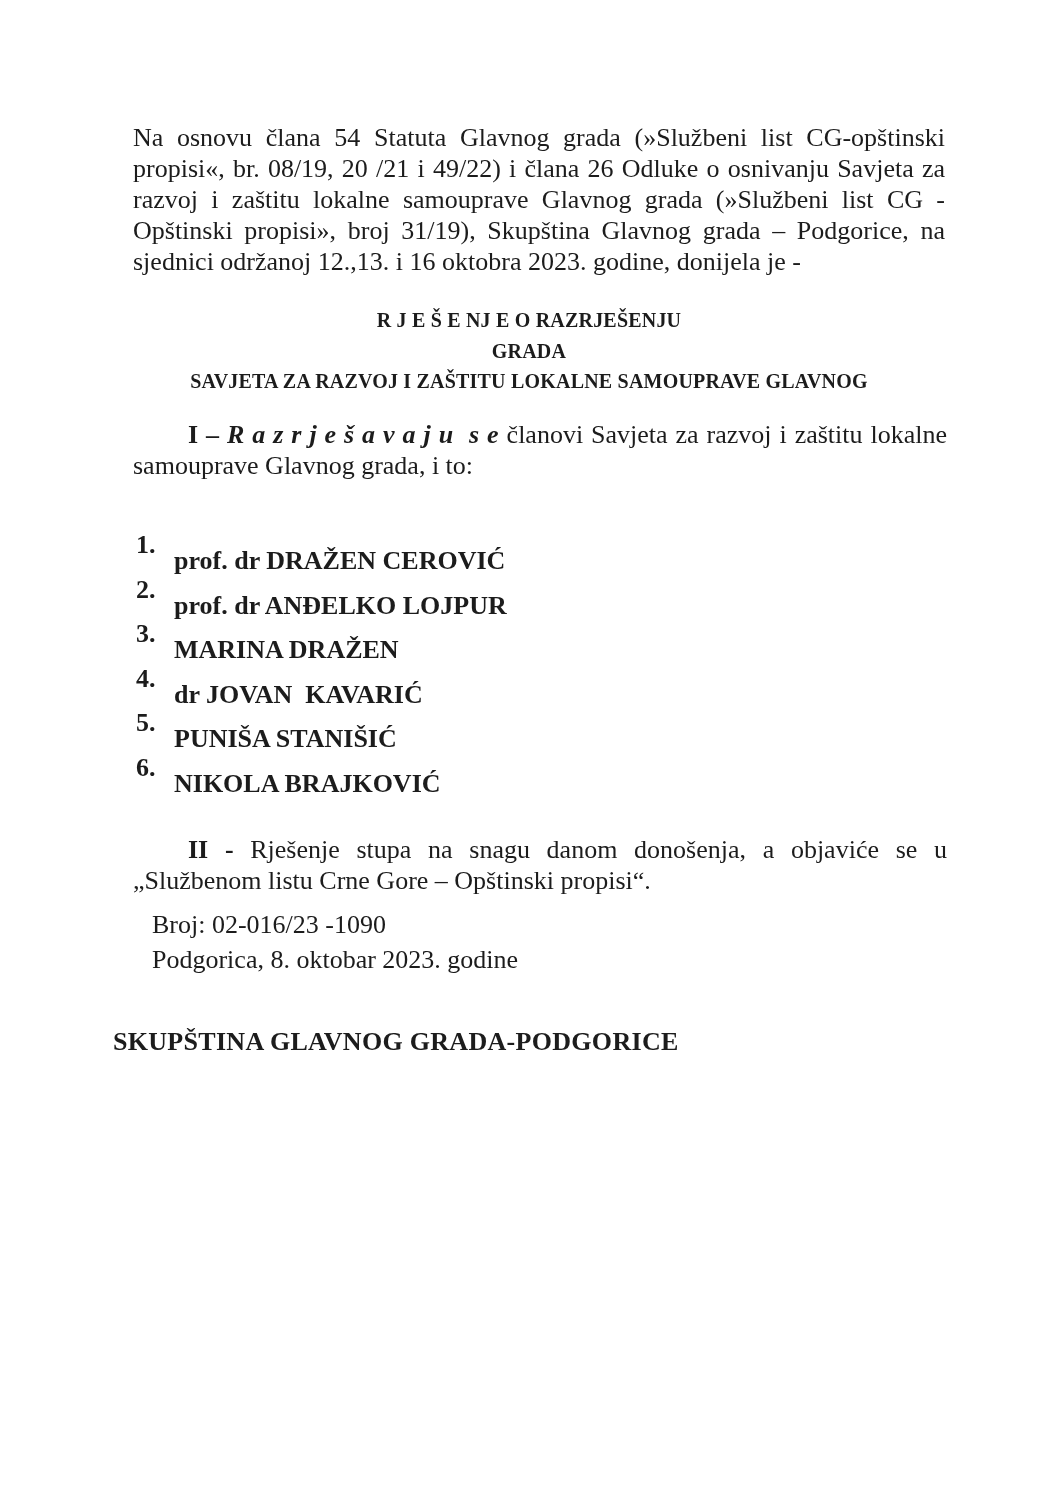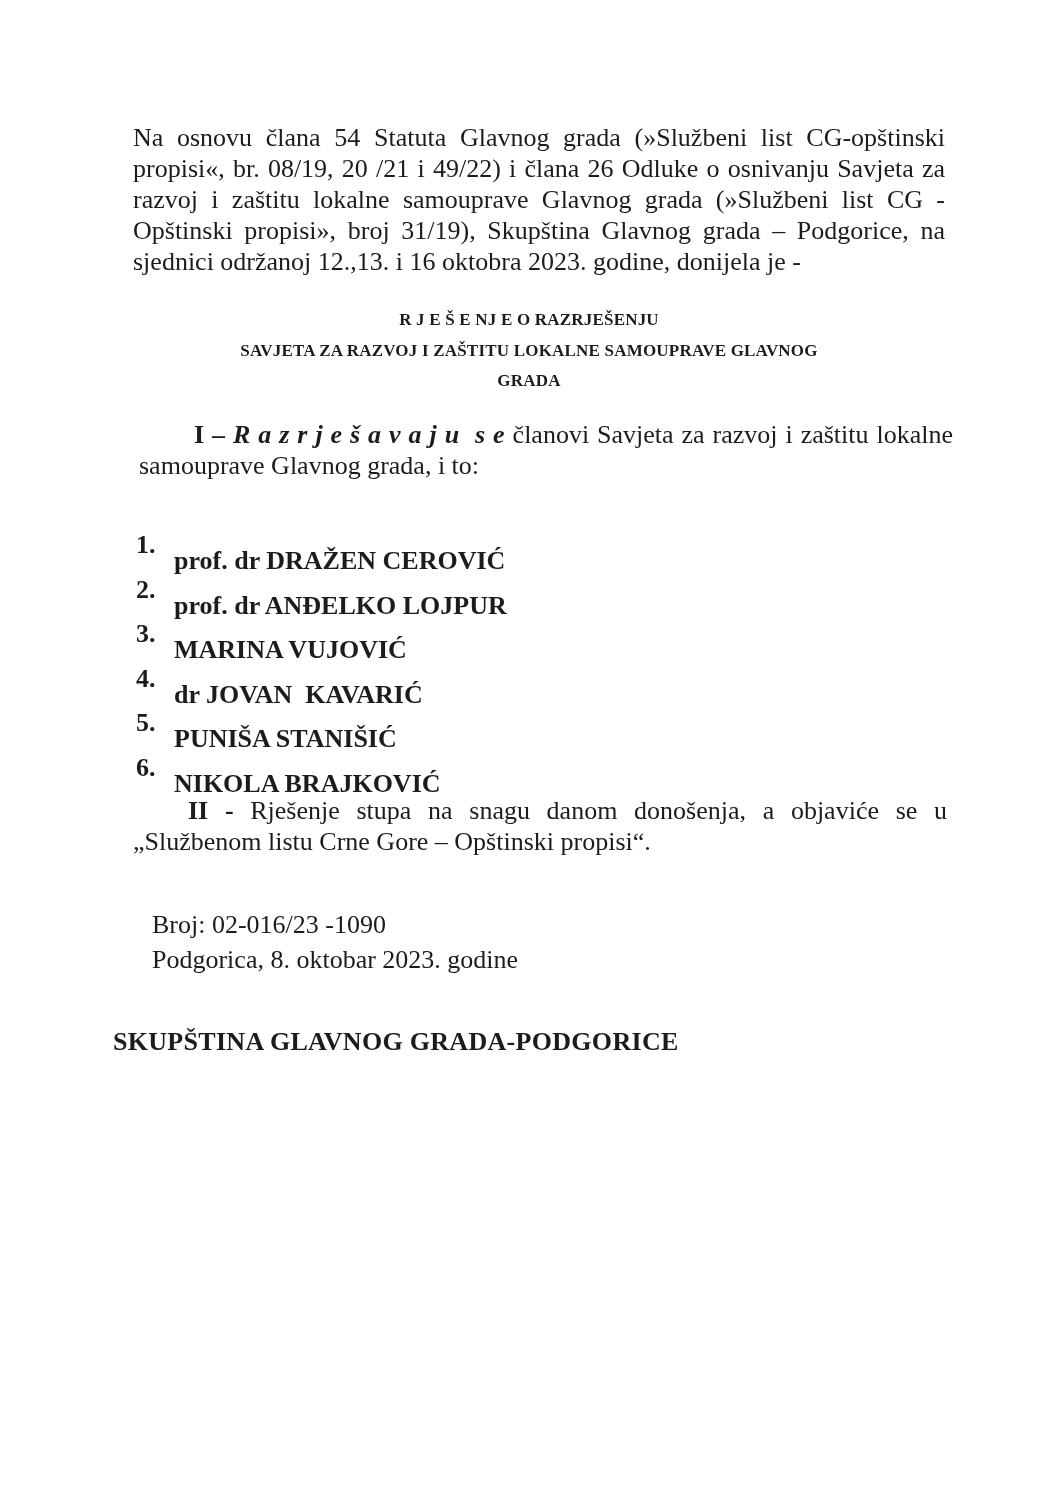--- a/index.html
+++ b/index.html
@@ -8,25 +8,25 @@
     width:1058px;height:1054px;
     background:#ffffff;
     font-family:"Liberation Serif", serif;
     color:#1c1c1c;
     overflow:hidden;
   }
   .para{margin:0;font-size:26px;line-height:31px;text-align:justify;}
   .intro{position:absolute;left:133px;top:122px;width:812px;}
   .title{
     position:absolute;left:113px;top:305px;width:832px;
-    text-align:center;font-weight:700;font-size:17px;line-height:30.5px;
+    text-align:center;font-weight:700;font-size:20px;line-height:30.5px;
     letter-spacing:.2px;
   }
-  .sec1{position:absolute;left:139px;top:419px;width:814px;text-indent:55px;}
-  .sec2{position:absolute;left:133px;top:795px;width:814px;text-indent:55px;}
+  .sec1{position:absolute;left:133px;top:419px;width:814px;text-indent:55px;}
+  .sec2{position:absolute;left:133px;top:834px;width:814px;text-indent:55px;}
   .b{font-weight:700;}
   .bi{font-weight:700;font-style:italic;white-space:pre;}
   .members{position:absolute;left:136px;top:531px;font-weight:700;font-size:26px;}
   .mrow{display:flex;line-height:28.6px;}
   .num{width:38px;}
   .mname{white-space:pre;margin-top:16px;}
   .ref{position:absolute;left:152px;top:907px;font-size:26px;line-height:35px;}
   .issuer{
     position:absolute;left:113px;top:1027px;width:832px;
     text-align:left;font-weight:700;font-size:26px;letter-spacing:.3px;
@@ -44,38 +44,38 @@
 </style>
 </head>
 <body>
 
 <div class="page">
 
   <p class="para intro">Na osnovu člana 54 Statuta Glavnog grada (»Službeni list CG-opštinski propisi«, br. 08/19, 20 /21 i 49/22)  i člana 26 Odluke o osnivanju Savjeta za razvoj i zaštitu lokalne samouprave  Glavnog grada (»Službeni list CG - Opštinski propisi», broj 31/19), Skupština Glavnog grada – Podgorice, na sjednici održanoj 12.,13. i 16 oktobra 2023. godine, donijela je -</p>
 
   <div class="title">
     <div>R J E Š E NJ E O RAZRJEŠENJU</div>
+    <div>GRADA</div>
     <div>SAVJETA ZA RAZVOJ I ZAŠTITU LOKALNE SAMOUPRAVE GLAVNOG</div>
-    <div>GRADA</div>
   </div>
 
   <p class="para sec1"><span class="b">I – </span><span class="bi">R a z r j e š a v a j u  s e</span><span> članovi  Savjeta za razvoj i zaštitu lokalne samouprave Glavnog grada, i to:</span></p>
 
   <div class="members">
     <div class="mrow">
         <span class="num">1.</span>
         <span class="mname">prof. dr DRAŽEN CEROVIĆ</span>
       </div>
     <div class="mrow">
         <span class="num">2.</span>
         <span class="mname">prof. dr ANĐELKO LOJPUR</span>
       </div>
     <div class="mrow">
         <span class="num">3.</span>
-        <span class="mname">MARINA VUJOVIĆ</span>
+        <span class="mname">MARINA DRAŽEN</span>
       </div>
     <div class="mrow">
         <span class="num">4.</span>
         <span class="mname">dr JOVAN  KAVARIĆ</span>
       </div>
     <div class="mrow">
         <span class="num">5.</span>
         <span class="mname">PUNIŠA STANIŠIĆ</span>
       </div>
     <div class="mrow">

